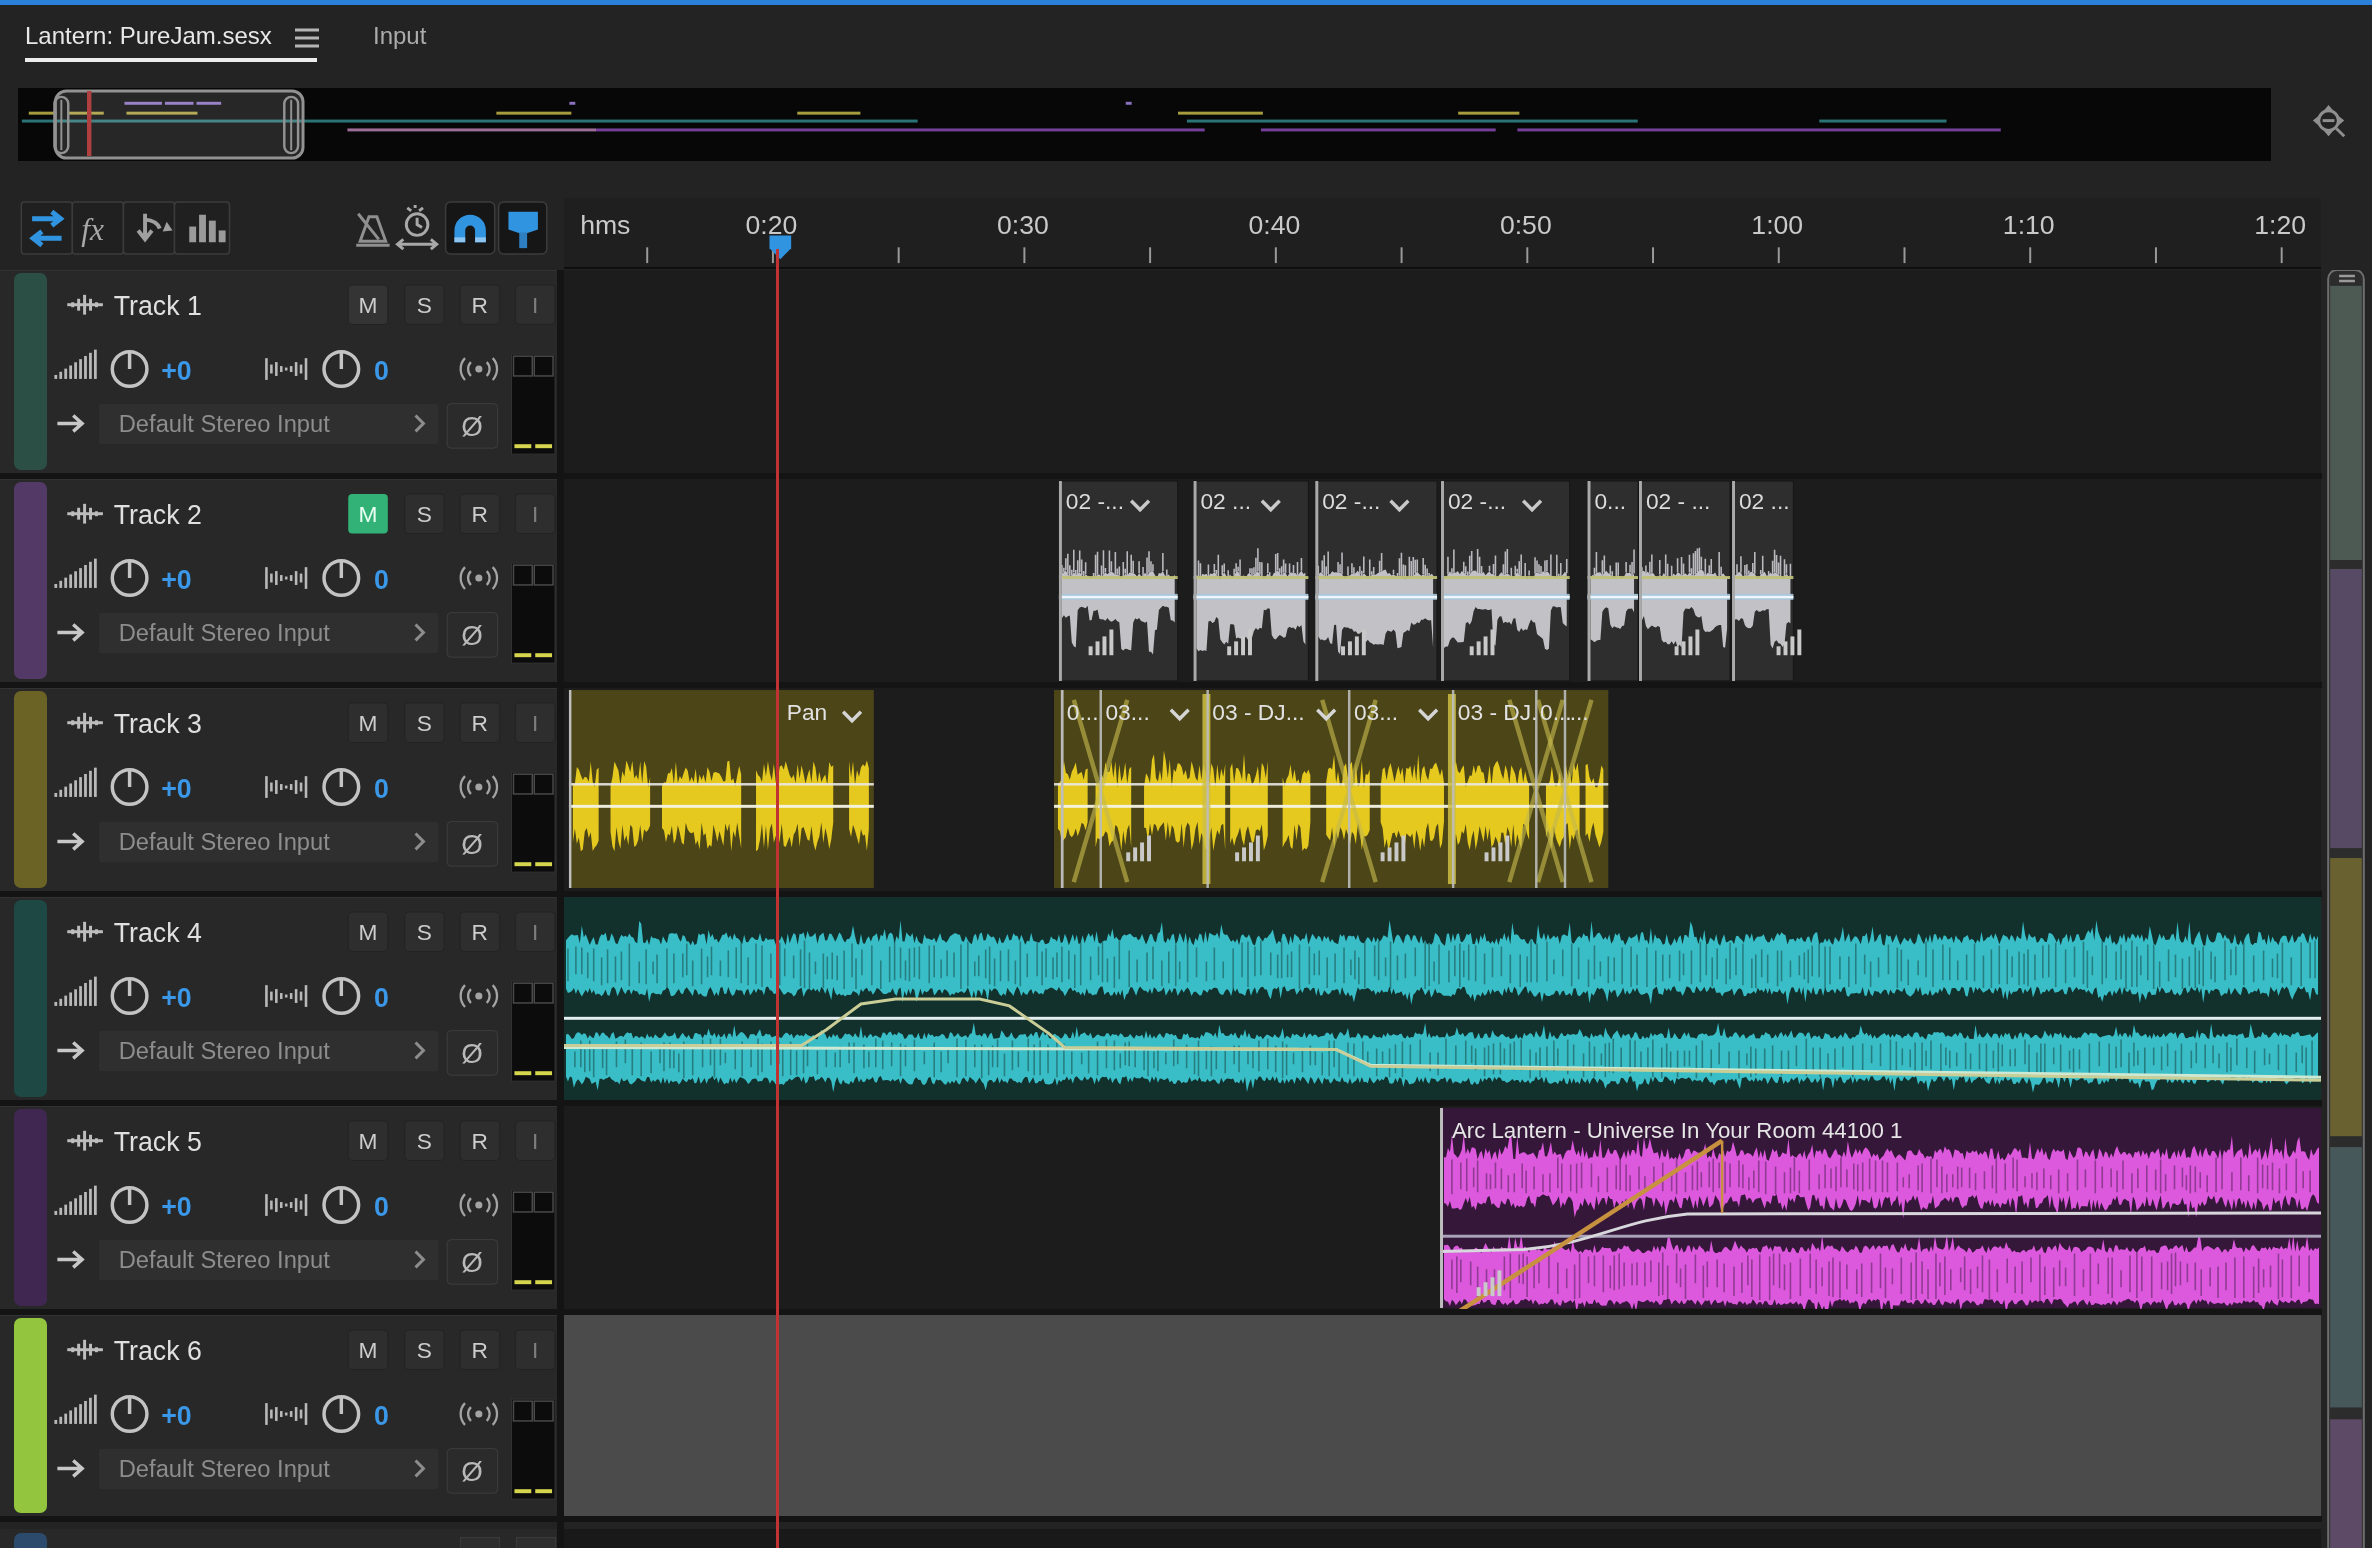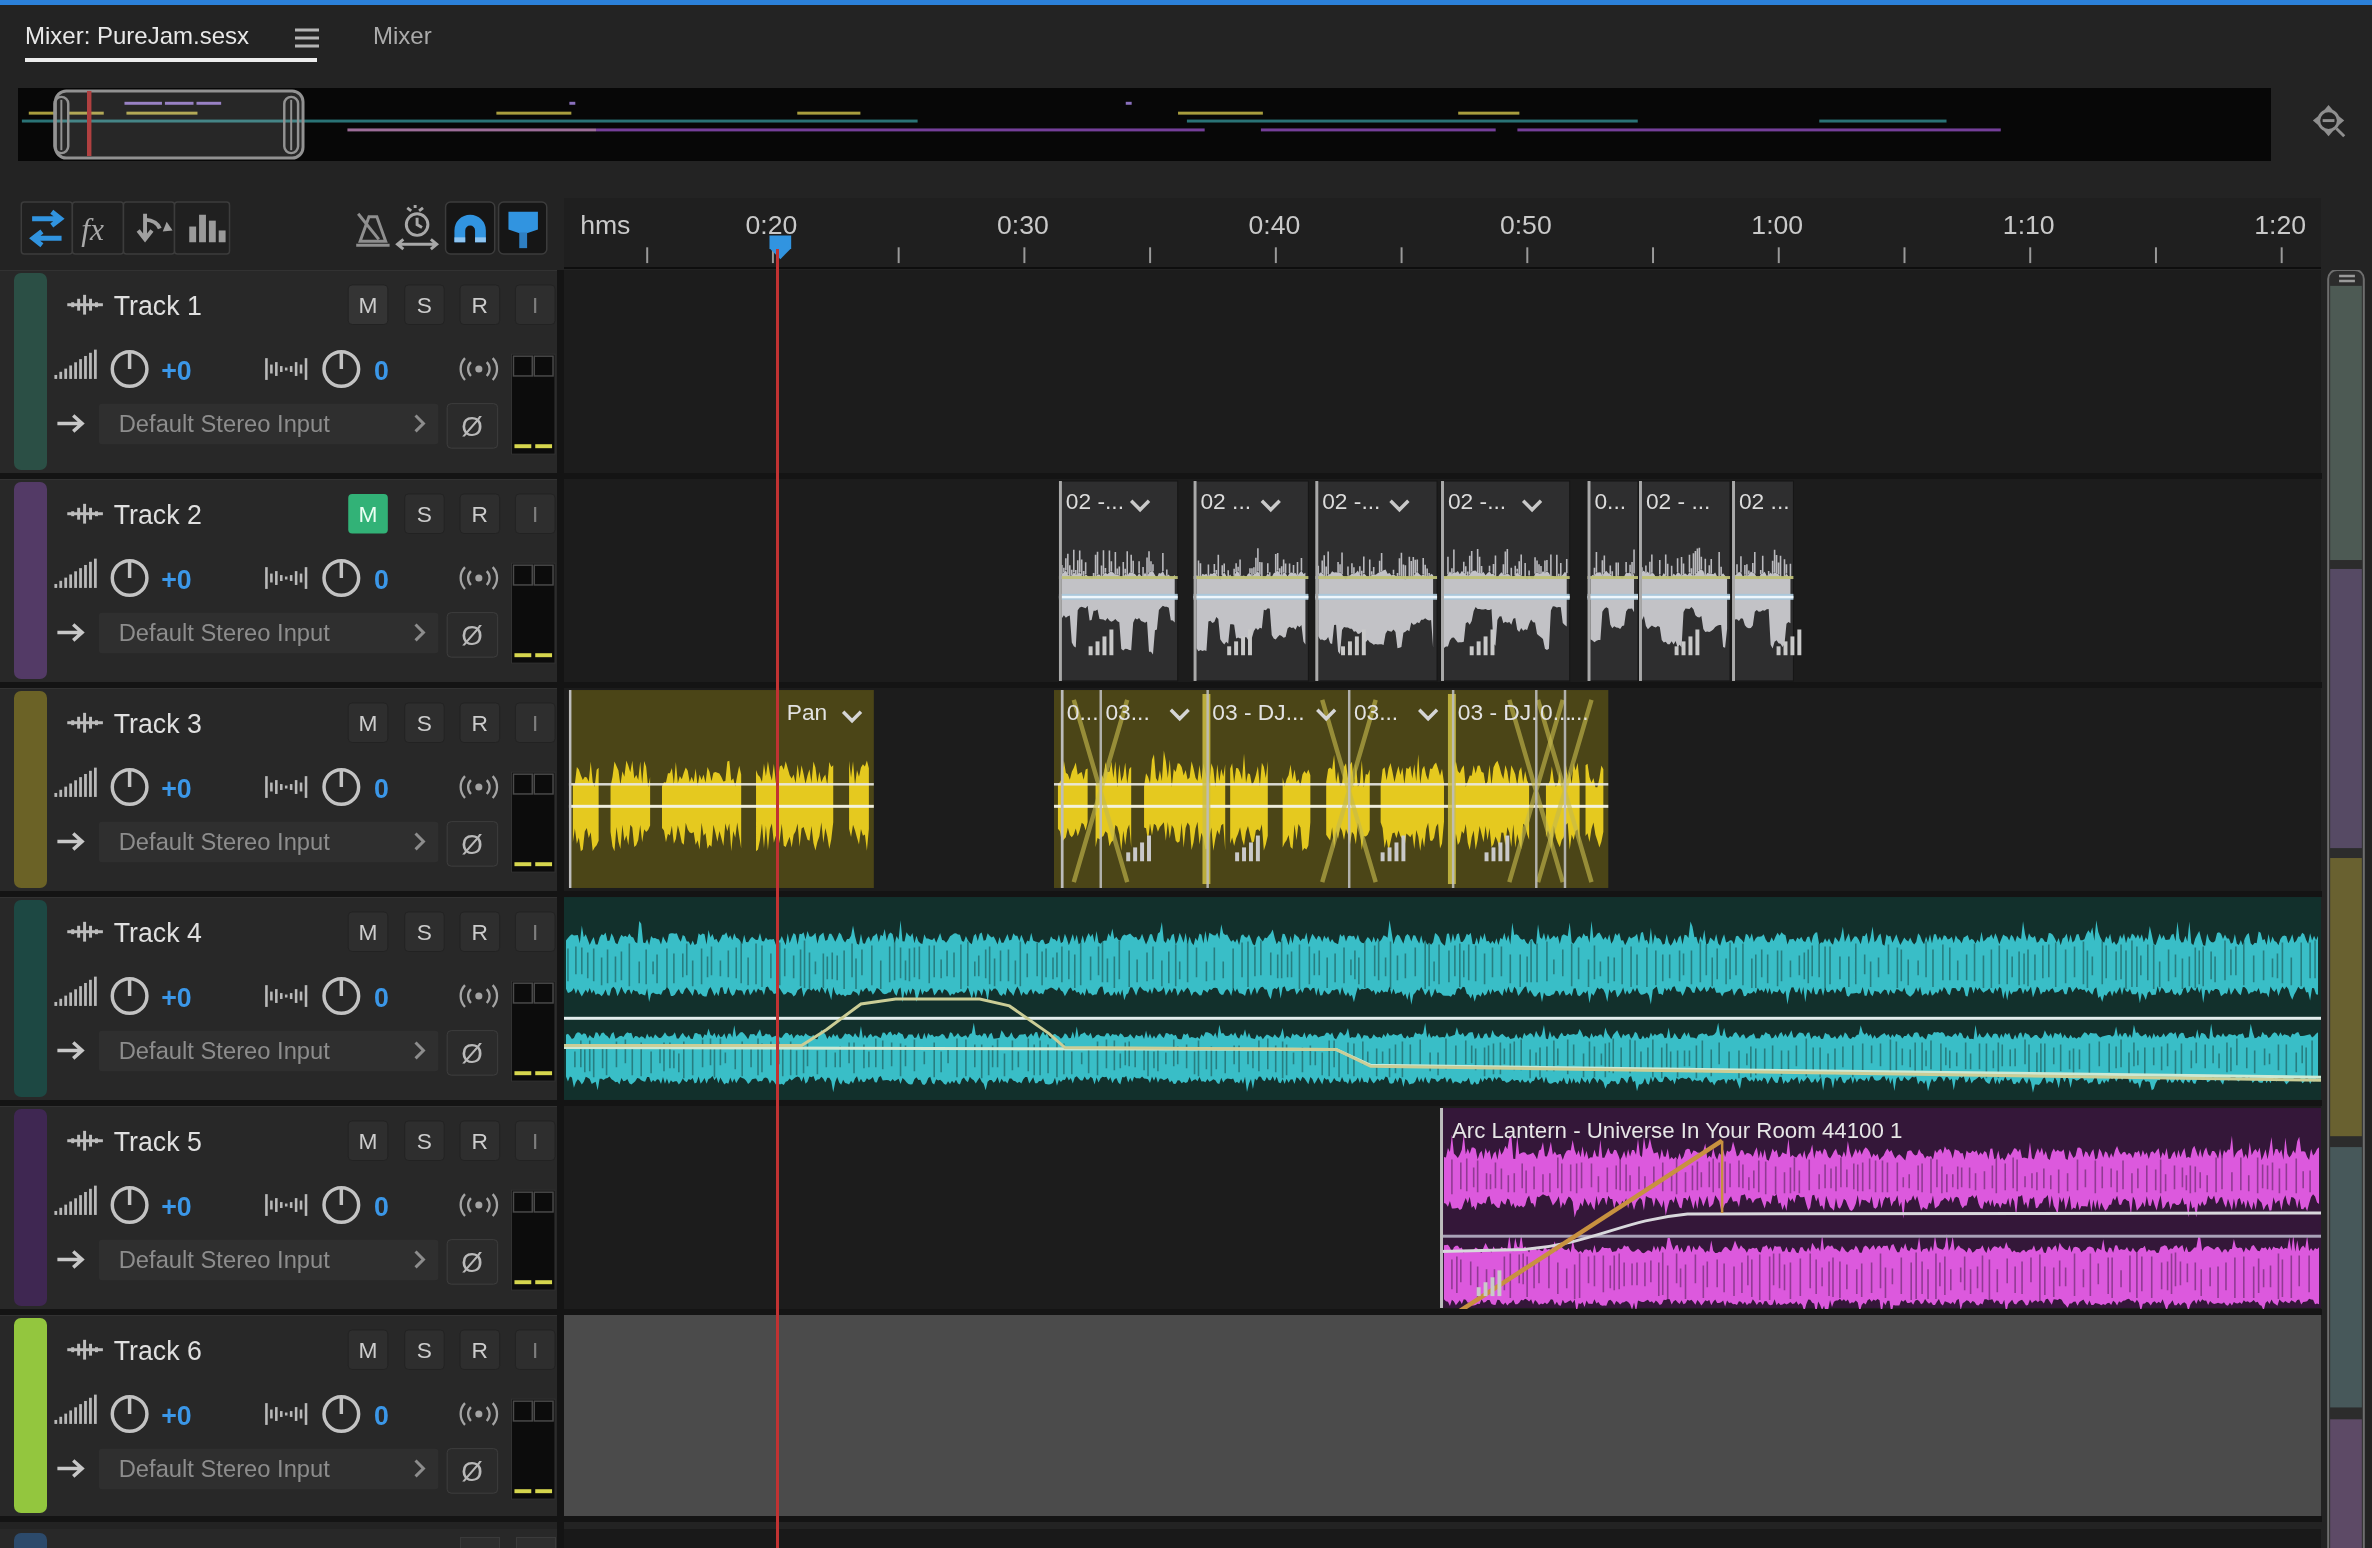--- a/index.html
+++ b/index.html
@@ -1,22 +1,22 @@
 <!DOCTYPE html>
 <html><head><meta charset="utf-8"><style>
 *{margin:0;padding:0;box-sizing:border-box}
 body{width:2372px;height:1548px;background:#232323;font-family:"Liberation Sans",sans-serif;overflow:hidden;position:relative}
 .abs{position:absolute}
 </style></head><body>
 <div class="abs" style="left:0;top:0;width:2372px;height:5px;background:#2b80d9"></div>
-<div class="abs" style="left:25px;top:22px;font-size:24px;color:#e8e8e8">Mixer: PureJam.sesx</div>
+<div class="abs" style="left:25px;top:22px;font-size:24px;color:#e8e8e8">Lantern: PureJam.sesx</div>
 <svg class="abs" style="left:293px;top:26px" width="30" height="26" viewBox="0 0 30 26">
 <path d="M2,4 h24 M2,12 h24 M2,20 h24" stroke="#b5b5b5" stroke-width="3"></path>
   </svg>
-<div class="abs" style="left:373px;top:22px;font-size:24px;color:#ababab">Mixer</div>
+<div class="abs" style="left:373px;top:22px;font-size:24px;color:#ababab">Input</div>
 <div class="abs" style="left:25px;top:58px;width:292px;height:4px;background:#ececec"></div>
 <div class="abs" style="left:18px;top:88px;width:2253px;height:73px;background:#070707"></div>
 <svg class="abs" style="left:18px;top:88px" width="2253" height="73" viewBox="0 0 2276 74">
     <rect x="0" y="32" width="908" height="3" fill="#2a7376"></rect>
     <rect x="1181" y="32" width="457" height="3" fill="#2a7376"></rect>
     <rect x="1822" y="32" width="129" height="3" fill="#2a7376"></rect>
     <rect x="7" y="24" width="28" height="3" fill="#a89d3e"></rect>
     <rect x="46" y="24" width="37" height="3" fill="#a89d3e"></rect>
     <rect x="106" y="24" width="72" height="3" fill="#a89d3e"></rect>
     <rect x="481" y="24" width="76" height="3" fill="#a89d3e"></rect>

